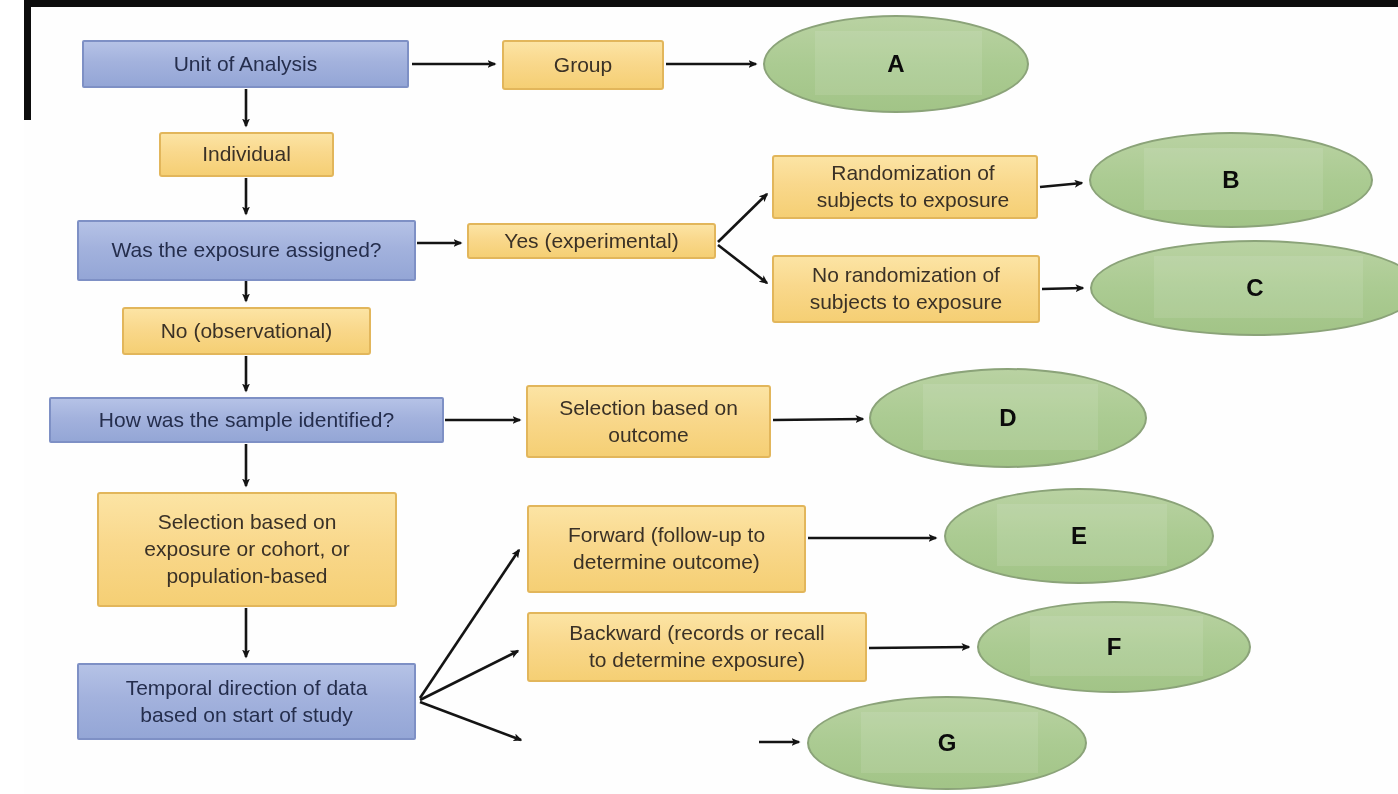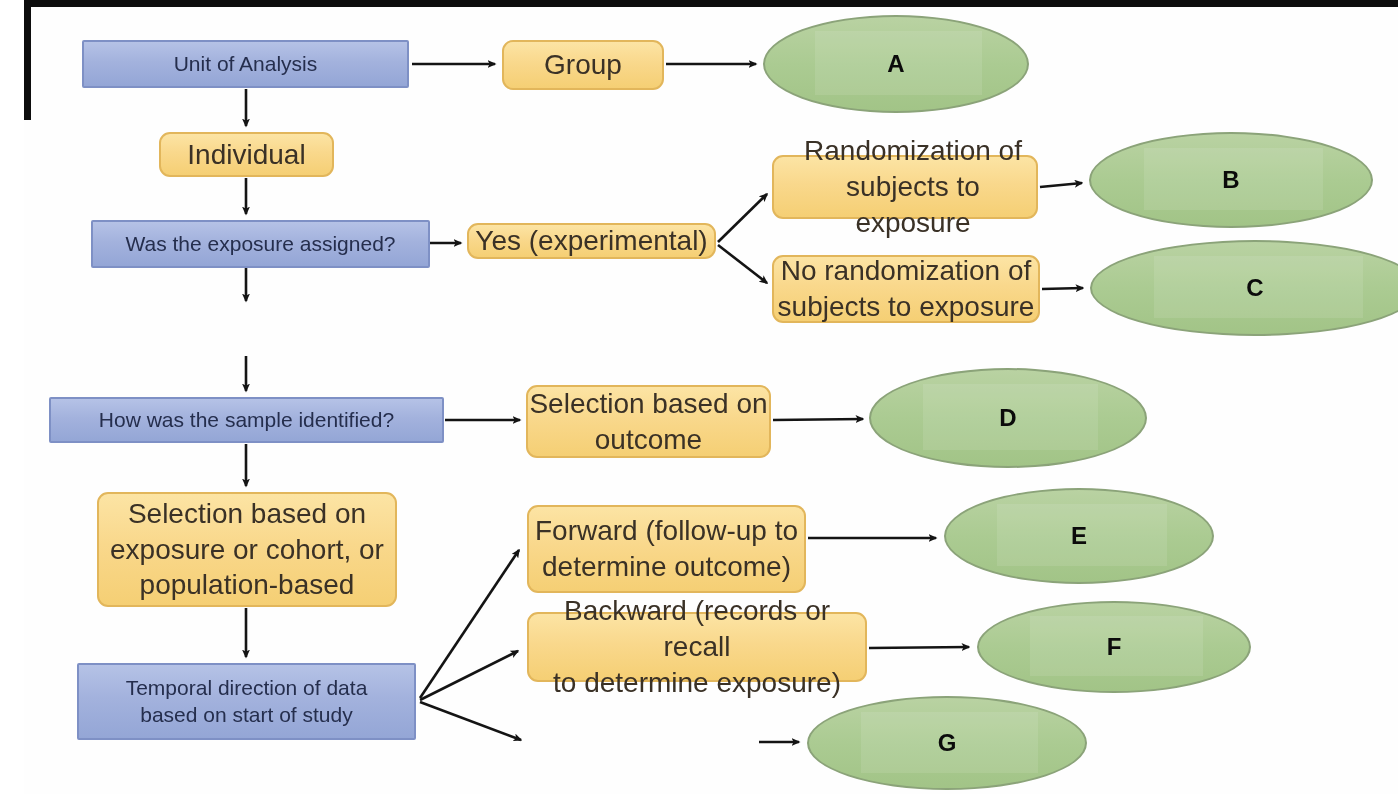--- a/index.html
+++ b/index.html
@@ -23,23 +23,23 @@
   .decision{
     background:linear-gradient(180deg,#b5c2e6 0%,#a3b2dd 45%,#94a6d6 100%);
     border:2px solid #7e90c5;
     border-radius:2px;
     color:#252e4d;
     font-size:21px;
   }
   .option{
     background:linear-gradient(180deg,#fce4a4 0%,#f9d88c 45%,#f5cf74 100%);
     border:2px solid #e2b65b;
-    border-radius:11px;
+    border-radius:3px;
     color:#3a3126;
-    font-size:28px;
+    font-size:21px;
   }
   .terminal{
     position:absolute;
     border-radius:50%;
     background:linear-gradient(180deg,#b9d2a2 0%,#abcb92 50%,#a2c487 100%);
     border:2px solid #8ba379;
     display:flex;align-items:center;justify-content:center;
     color:#0b0b0b;
     font-size:24px;font-weight:bold;
     box-sizing:border-box;
@@ -94,33 +94,36 @@
   <div id="node-layer">
       <div class="node decision" style="left: 58px; top: 40px; width: 327px; height: 48px;">
         <span class="lbl">Unit of Analysis</span>
       </div>
       <div class="node option" style="left: 478px; top: 40px; width: 162px; height: 50px;">
         <span class="lbl">Group</span>
       </div>
       <div class="node option" style="left: 135px; top: 132px; width: 175px; height: 45px;">
         <span class="lbl">Individual</span>
       </div>
-      <div class="node decision" style="left: 67px; top: 220px; width: 339px; height: 48px;">
+      <div class="node decision" style="left: 53px; top: 220px; width: 339px; height: 61px;">
         <span class="lbl">Was the exposure assigned?</span>
       </div>
       <div class="node option" style="left: 443px; top: 223px; width: 249px; height: 36px;">
         <span class="lbl">Yes (experimental)</span>
       </div>
       <div class="node option" style="left: 748px; top: 155px; width: 266px; height: 64px; padding-left: 16px;">
         <span class="lbl">Randomization of
 subjects to exposure</span>
       </div>
       <div class="node option" style="left: 748px; top: 255px; width: 268px; height: 68px;">
         <span class="lbl">No randomization of
 subjects to exposure</span>
+      </div>
+      <div class="node option" style="left: 98px; top: 307px; width: 249px; height: 48px;">
+        <span class="lbl">No (observational)</span>
       </div>
       <div class="node decision" style="left: 25px; top: 397px; width: 395px; height: 46px;">
         <span class="lbl">How was the sample identified?</span>
       </div>
       <div class="node option" style="left: 502px; top: 385px; width: 245px; height: 73px;">
         <span class="lbl">Selection based on
 outcome</span>
       </div>
       <div class="node option" style="left: 73px; top: 492px; width: 300px; height: 115px;">
         <span class="lbl">Selection based on

